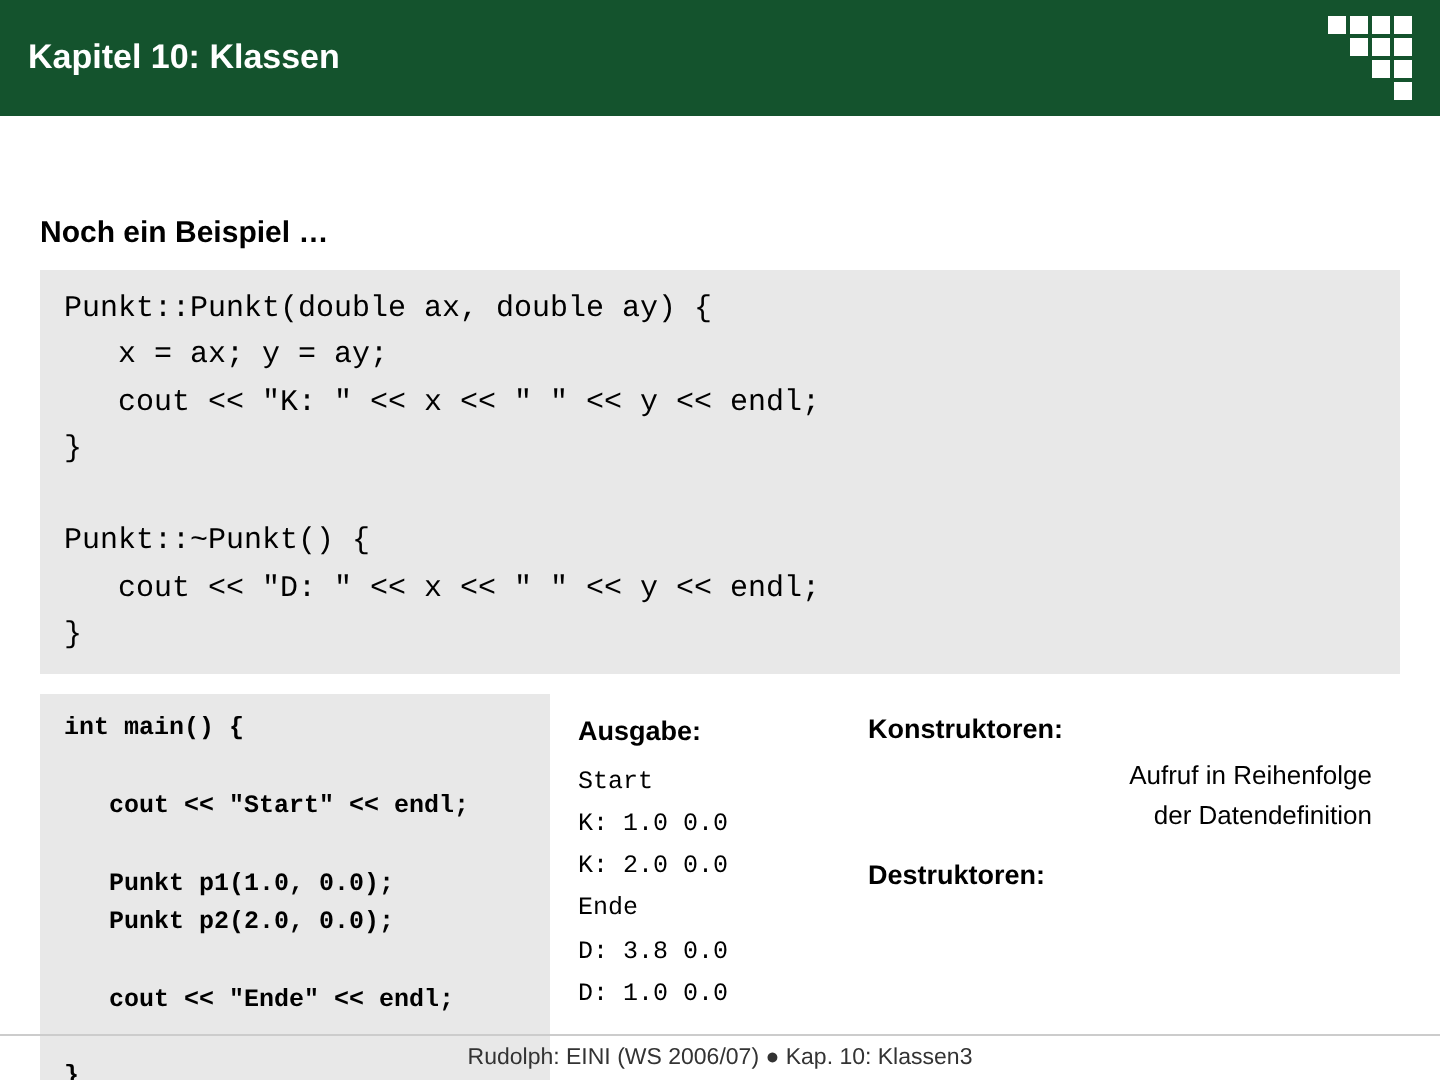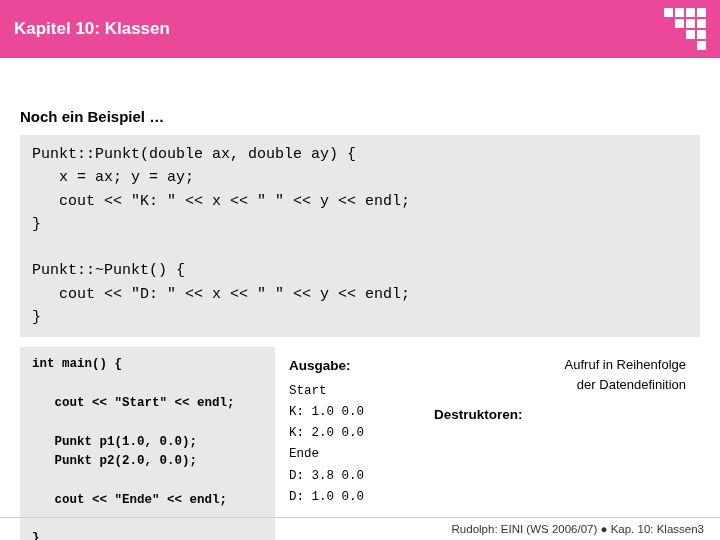--- a/index.html
+++ b/index.html
@@ -6,21 +6,21 @@
     body {
       width: 720px;
       height: 540px;
       font-family: Arial, Helvetica, sans-serif;
       background: #fff;
       overflow: hidden;
     }
 
     
     .header {
-      background: #ec4899;
+      background: #14532d;
       color: #fff;
       padding: 8px 14px;
       display: flex;
       align-items: center;
       justify-content: space-between;
       min-height: 40px;
     }
     .header-title {
       font-size: 17px;
       font-weight: bold;
@@ -120,21 +120,21 @@
       text-decoration: underline;
     }
 
     
     .footer {
       position: absolute;
       bottom: 0;
       left: 0;
       right: 0;
       display: flex;
-      justify-content: flex-end;
+      justify-content: center;
       align-items: center;
       padding: 5px 16px;
       border-top: 1px solid #ccc;
       font-size: 11.5px;
       color: #333;
     }
 
     
     .logo-grid {
       display: grid;
@@ -210,20 +210,21 @@
         <div>Start</div>
         <div>K: 1.0  0.0</div>
         <div>K: 2.0  0.0</div>
         <div>Ende</div>
         <div>D: 3.8  0.0</div>
         <div>D: 1.0  0.0</div>
       </div>
     </div>
 
     <div class="col-info">
+      <div class="col-info-title">Konstruktoren:</div>
       <div class="col-info-text">Aufruf in Reihenfolge<br>der Datendefinition</div>
       <div class="col-info-title2">Destruktoren:</div>
     </div>
   </div>
 </div>
 
 <div class="footer">
   <span>Rudolph: EINI (WS 2006/07)  ●  Kap. 10: Klassen</span>
   <span>3</span>
 </div>

